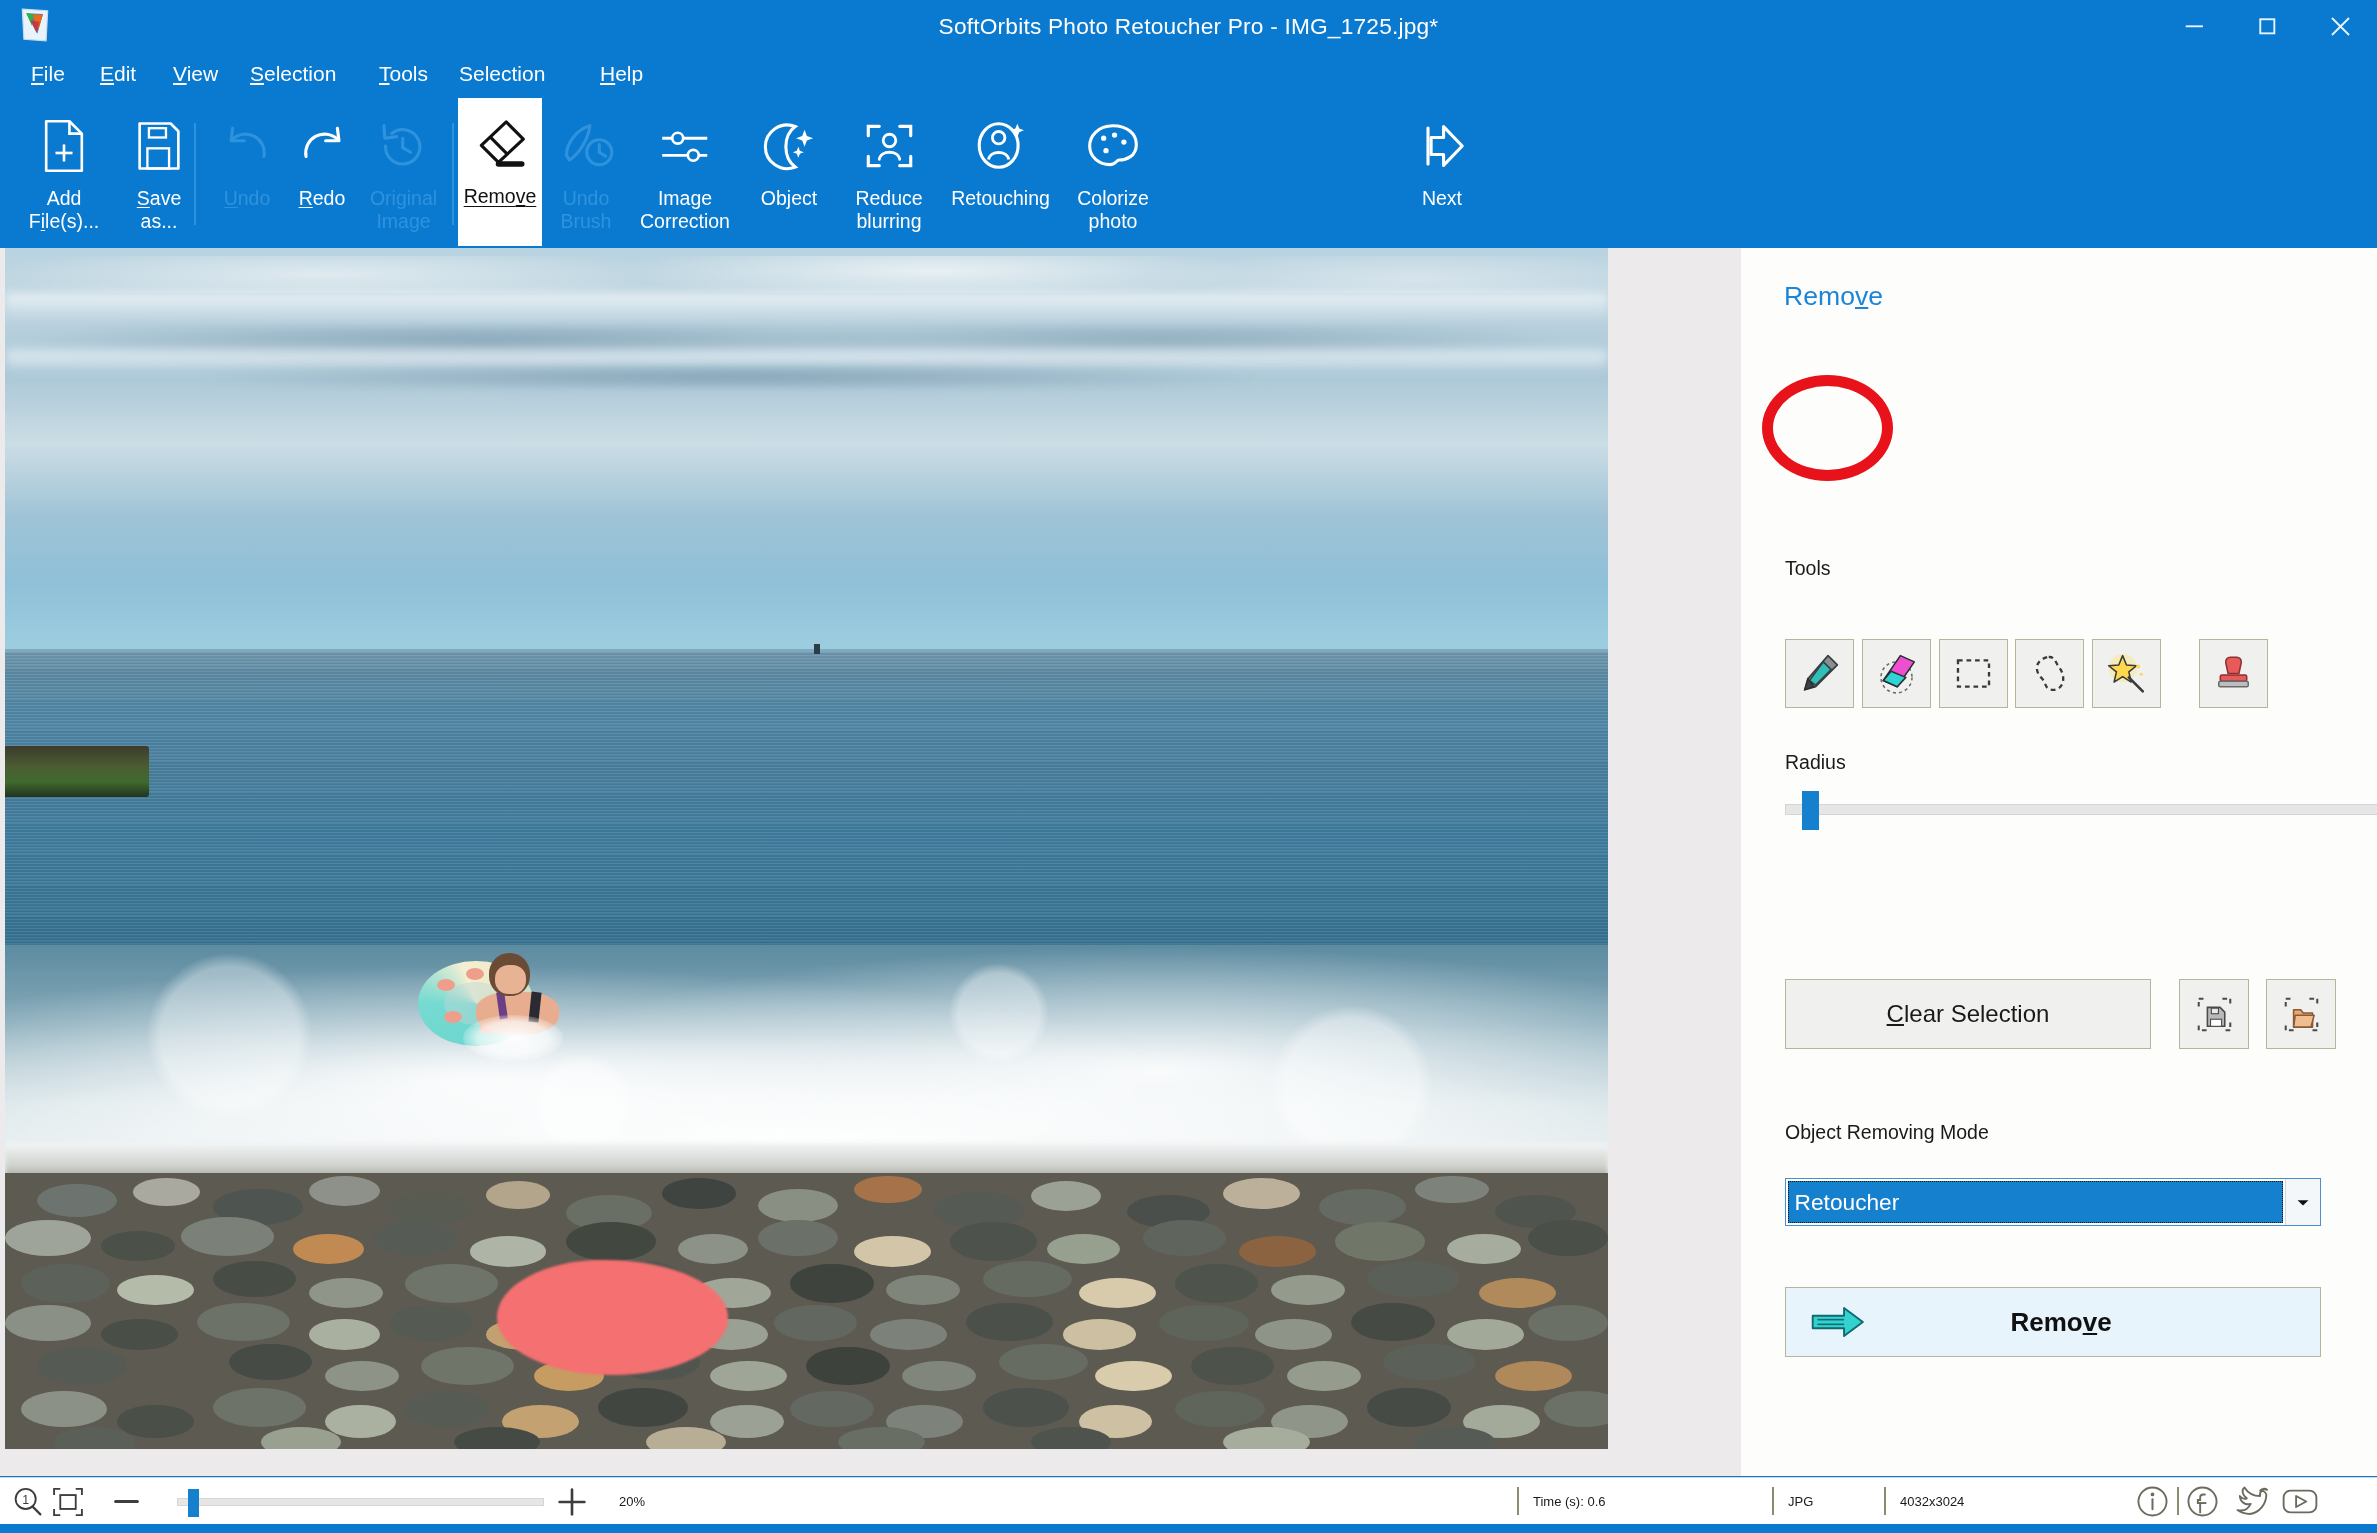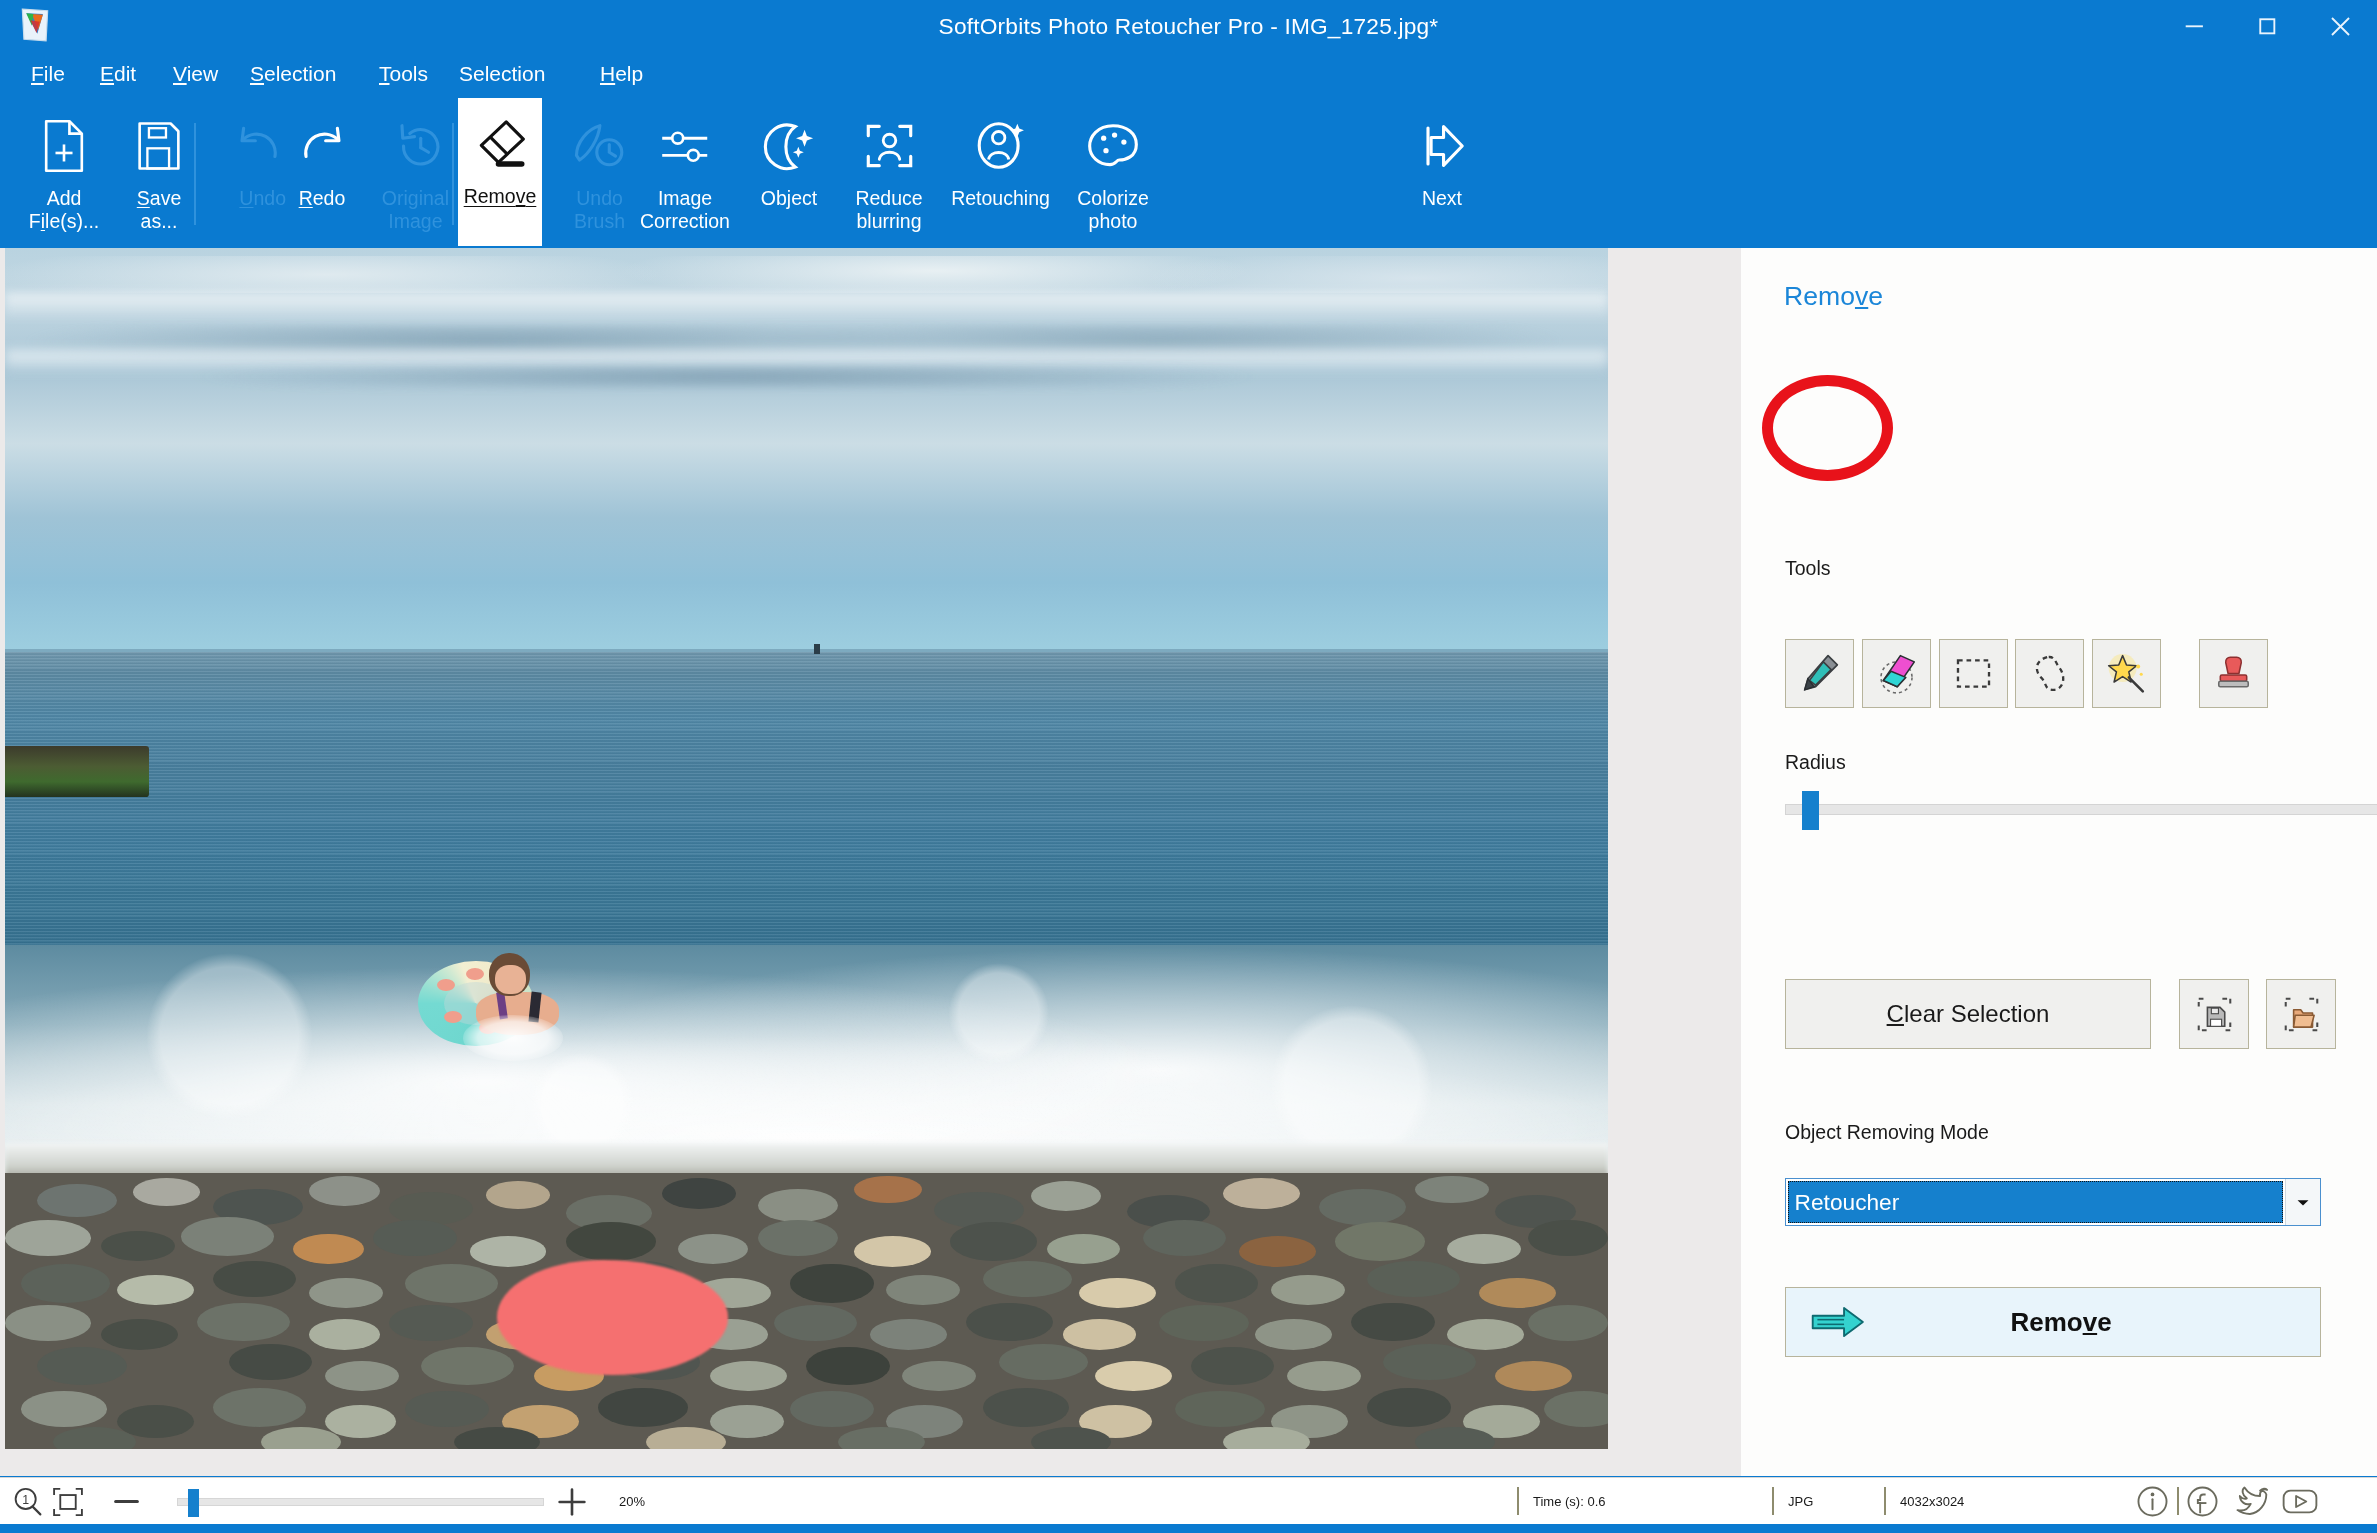--- a/index.html
+++ b/index.html
@@ -32,21 +32,21 @@
 
   
   .toolbar{position:absolute;left:0;top:95px;width:2377px;height:153px;background:#0a7ad0;}
   .tbtn{
     position:absolute;top:4.7px;height:144px;width:auto;
     display:flex;flex-direction:column;align-items:center;justify-content:flex-start;
     color:#ffffff;font-size:19.5px;line-height:23.4px;text-align:center;
   }
   .tbtn .ic{height:67px;display:flex;align-items:center;justify-content:center;margin-top:12.5px;}
   .tbtn .lbl{margin-top:7.8px;white-space:pre-line;}
-  .tbtn.dim{color:#2f92dd;align-items:flex-end;}
+  .tbtn.dim{color:#2f92dd;}
   .tbtn.active{background:#ffffff;color:#1b1b1b;}
   .tbtn.active .lbl{color:#10100f;text-decoration:underline;text-underline-offset:3.1px;}
   .tsep{position:absolute;top:28px;width:1.6px;height:102px;background:#2f92dd;}
   .tbtn u{text-decoration:underline;text-underline-offset:2.3px;}
 
   
   .canvas-wrap{position:absolute;left:0px;top:248px;width:1741px;height:1228px;background:#eceaea;}
   .photo{position:absolute;left:4.7px;top:0px;width:1603px;height:1201px;overflow:hidden;}
 
   .sky{position:absolute;left:0;top:0;width:100%;height:34%;

